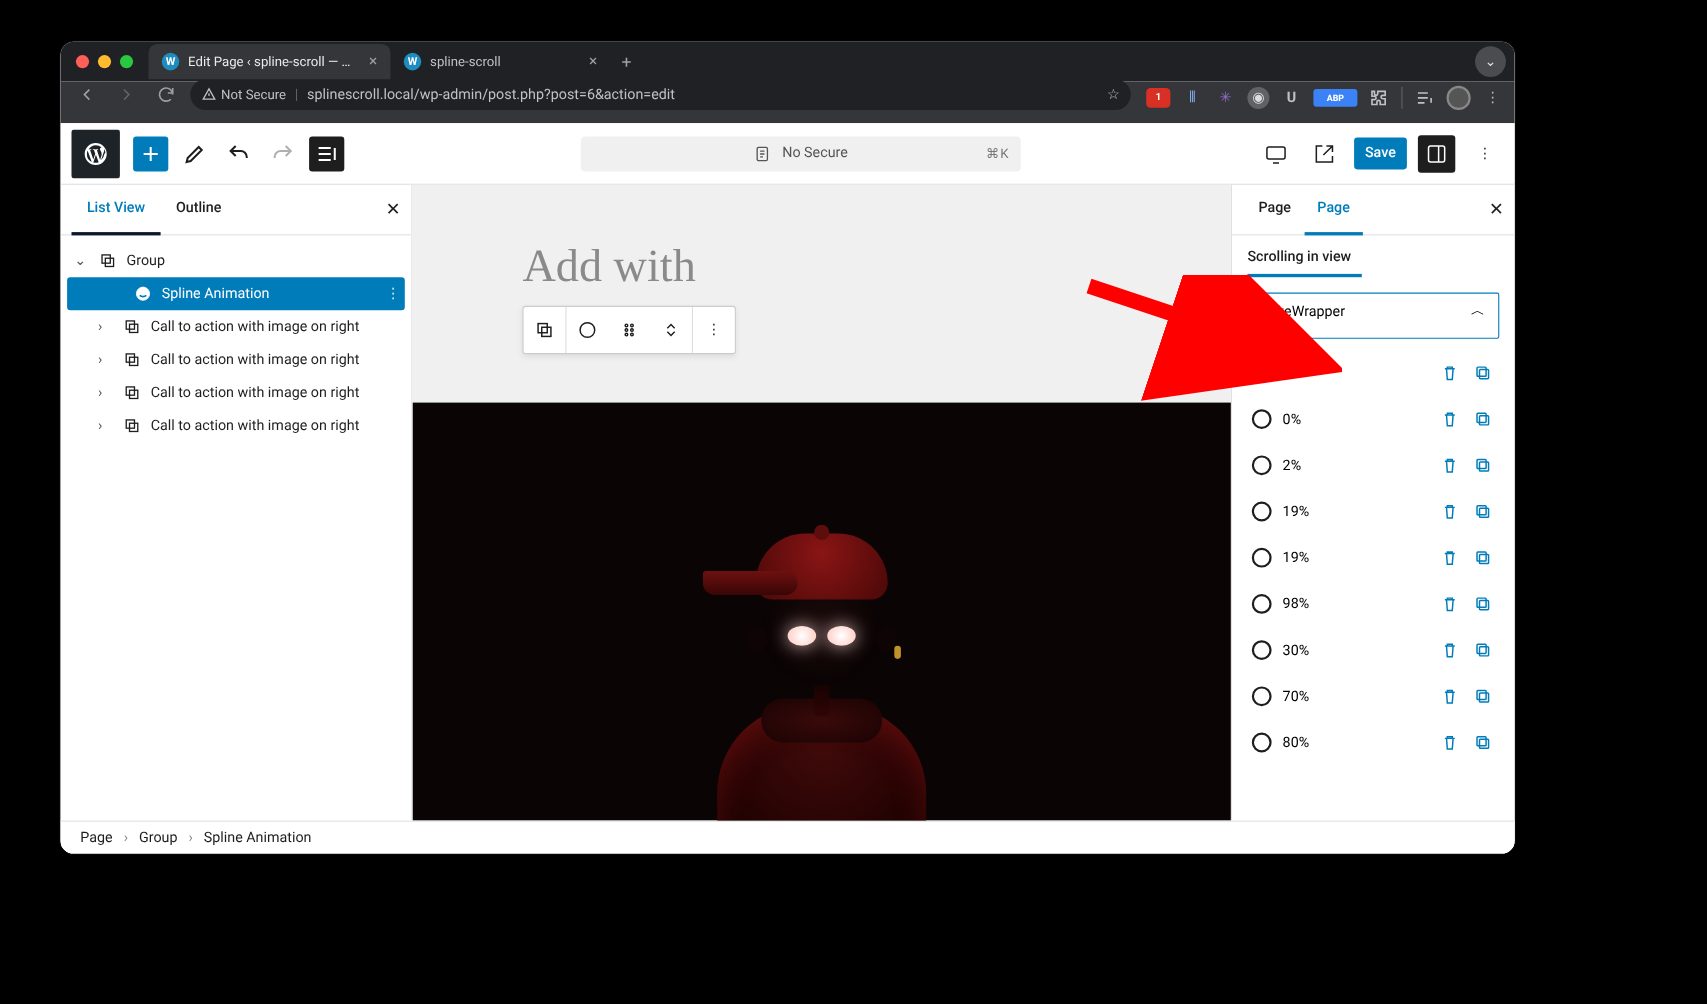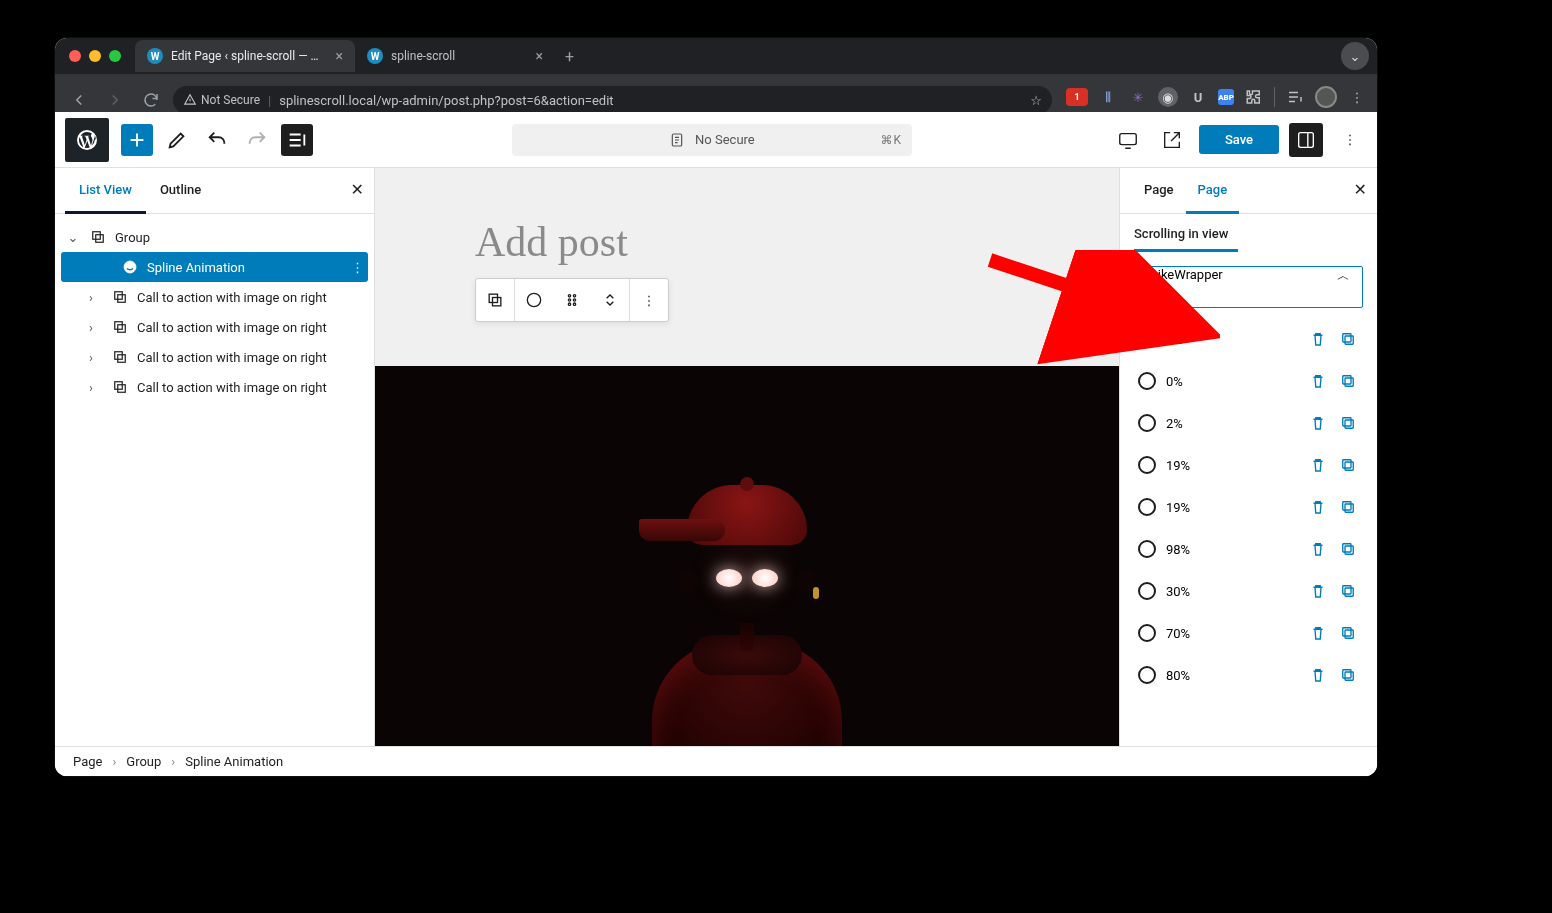--- a/index.html
+++ b/index.html
@@ -42,34 +42,34 @@
     max-width: 220px; min-width:200px;
     position: relative;
   }
   .tab.active { background:#35363a; color:#e9eaeb; }
   .tab .fav { width:16px;height:16px;border-radius:50%;background:#1e8cbe;display:flex;align-items:center;justify-content:center;color:#fff;font-size:10px;font-weight:700;}
   .tab .title{white-space:nowrap;overflow:hidden;text-overflow:ellipsis;flex:1}
   .tab .close{color:#9aa0a6;font-size:14px;}
   .newtab{color:#9aa0a6;padding:0 10px;font-size:16px;}
 
   .addr-bar{
-    height:38px;background:#35363a;display:flex;align-items:flex-start;gap:8px;padding:12px 10px;
+    height:38px;background:#35363a;display:flex;align-items:flex-end;gap:8px;padding:12px 10px;
   }
   .nav-ico{width:28px;height:28px;display:flex;align-items:center;justify-content:center;color:#9aa0a6;border-radius:50%;}
   .nav-ico svg{width:18px;height:18px;stroke:#9aa0a6;fill:none;stroke-width:2}
   .omnibox{
     flex:1;height:28px;background:#202124;border-radius:14px;display:flex;align-items:center;
     color:#bfc1c4;padding:0 10px;gap:8px;font-size:13px;
   }
   .omnibox .secure{display:flex;align-items:center;gap:4px;font-size:12px;}
   .ext-icons{display:flex;align-items:center;gap:10px;margin-left:6px;}
   .ext{width:20px;height:20px;display:flex;align-items:center;justify-content:center;color:#9aa0a6;font-size:13px;position:relative;border-radius:4px;}
   .ext.red{background:#d93025;color:#fff;font-size:9px;font-weight:700;width:22px;height:18px;}
   .ext.ublock{color:#8ab4f8;font-size:14px}
-  .ext.abp{background:#3b82f6;color:#fff;font-size:8px;font-weight:800;width:16px;height:16px;border-radius:3px}
+  .ext.abp{background:#3b82f6;color:#fff;font-size:8px;font-weight:800;width:40px;height:16px;border-radius:3px}
   .avatar{width:22px;height:22px;border-radius:50%;background:#555;border:2px solid #888}
 
   
   .wp{flex:1;display:flex;flex-direction:column;background:#fff;min-height:0;}
   .wp-topbar{
     height:56px;border-bottom:1px solid #e0e0e0;display:flex;align-items:center;
     padding:0 10px;gap:8px;
   }
   .wp-logo{width:44px;height:44px;background:#1d2327;border-radius:2px;display:flex;align-items:center;justify-content:center;color:#fff;margin-right:4px}
   .wp-logo svg{width:24px;height:24px;fill:#fff}
@@ -81,21 +81,21 @@
   .sq-btn.dark{background:#1e1e1e;color:#fff}
   .cmd-center{
     flex:1;display:flex;justify-content:center;
   }
   .cmd-pill{
     width:400px;height:32px;background:#f0f0f0;border-radius:4px;
     display:flex;align-items:center;justify-content:center;gap:10px;color:#555;font-size:13px;position:relative;
   }
   .cmd-pill .kbd{position:absolute;right:10px;color:#777;font-size:12px;letter-spacing:1px}
   .top-right{display:flex;align-items:center;gap:10px}
-  .save-btn{background:#007cba;color:#fff;padding:7px 26px;border-radius:3px;font-size:13px;font-weight:500}
+  .save-btn{background:#007cba;color:#fff;padding:7px 10px;border-radius:3px;font-size:13px;font-weight:500}
   .icon-pill{width:34px;height:34px;border-radius:3px;display:flex;align-items:center;justify-content:center}
   .icon-pill.dark{background:#1e1e1e;color:#fff}
   .icon-pill svg{width:22px;height:22px;stroke:#1e1e1e;fill:none;stroke-width:1.5}
   .icon-pill.dark svg{stroke:#fff}
 
   
   .wp-body{flex:1;display:flex;min-height:0;}
   
   .lv{width:320px;border-right:1px solid #e0e0e0;display:flex;flex-direction:column}
   .lv-tabs{display:flex;border-bottom:1px solid #e0e0e0;position:relative;padding:0 10px}
@@ -149,21 +149,21 @@
   .rp{width:258px;border-left:1px solid #e0e0e0;display:flex;flex-direction:column}
   .rp-tabs{display:flex;border-bottom:1px solid #e0e0e0;position:relative;padding:0 12px}
   .rp-tab{padding:14px 12px;font-size:13px;font-weight:500;color:#1e1e1e}
   .rp-tab.active{color:#007cba;border-bottom:3px solid #007cba;margin-bottom:-1px}
   .rp-close{position:absolute;right:10px;top:12px;font-size:16px;color:#1e1e1e}
   .rp-body{padding:12px 14px;overflow:auto}
   .panel-sub{display:flex;align-items:center;font-size:13px;color:#1e1e1e;font-weight:500}
   .panel-sub-underline{height:3px;width:104px;background:#007cba;margin-top:8px}
   .sel-box{
     margin:14px 0 10px 0;border:1.5px solid #007cba;border-radius:2px;
-    height:42px;display:flex;align-items:flex-start;justify-content:space-between;padding:0 12px;font-size:13px
+    height:42px;display:flex;align-items:flex-end;justify-content:space-between;padding:16px 12px;font-size:13px
   }
   .kf-list{display:flex;flex-direction:column;gap:0}
   .kf-row{display:flex;align-items:center;height:42px;gap:10px;padding:2px 4px}
   .radio{width:18px;height:18px;border:2px solid #1e1e1e;border-radius:50%;display:flex;align-items:center;justify-content:center}
   .radio.checked{border-color:#007cba}
   .radio.checked::after{content:"";width:10px;height:10px;border-radius:50%;background:#007cba}
   .kf-label{flex:1;font-size:13px}
   .kf-actions{display:flex;gap:8px}
   .kact{width:22px;height:22px;display:flex;align-items:center;justify-content:center}
   .kact svg{width:18px;height:18px;stroke:#007cba;fill:none;stroke-width:1.8}
@@ -393,21 +393,21 @@
                   <rect x="9" y="9" width="10" height="10"></rect>
                 </svg>
               </span>
             <span>Call to action with image on right</span>
           </div>
         </div>
       </div>
 
       <div class="canvas">
         <div class="page-title-area">
-          <div class="page-title-ph">Add post</div>
+          <div class="page-title-ph">Add with</div>
           <div class="block-toolbar">
             <div class="bt-grp">
               <div class="bt-btn">
                   <svg viewBox="0 0 24 24">
                     <rect x="5" y="5" width="10" height="10"></rect>
                     <rect x="9" y="9" width="10" height="10"></rect>
                   </svg>
                 </div>
             </div>
             <div class="bt-grp">

